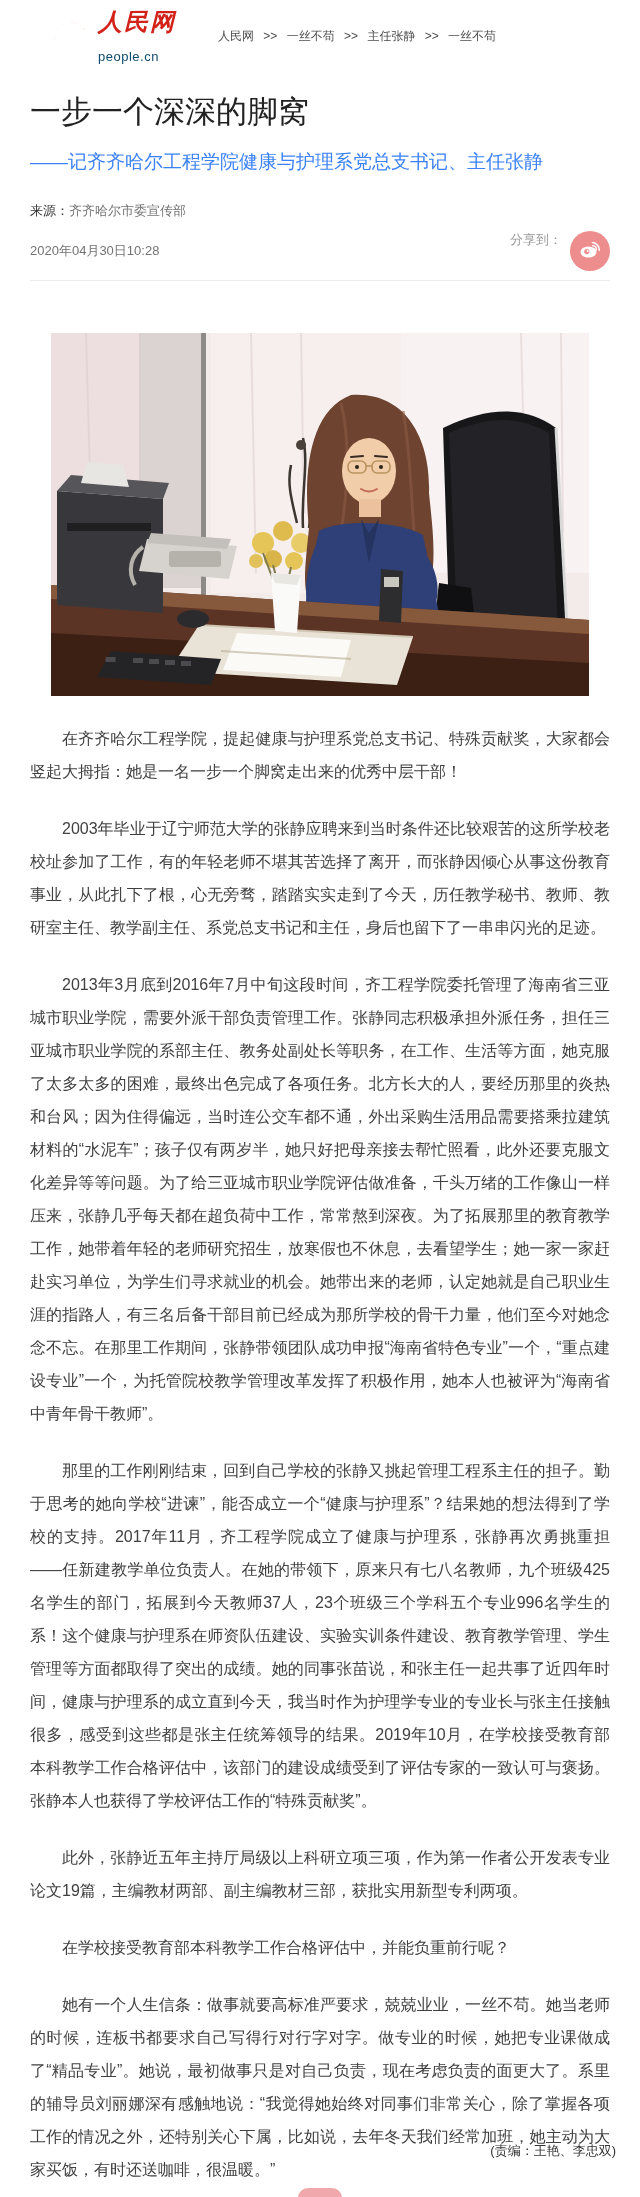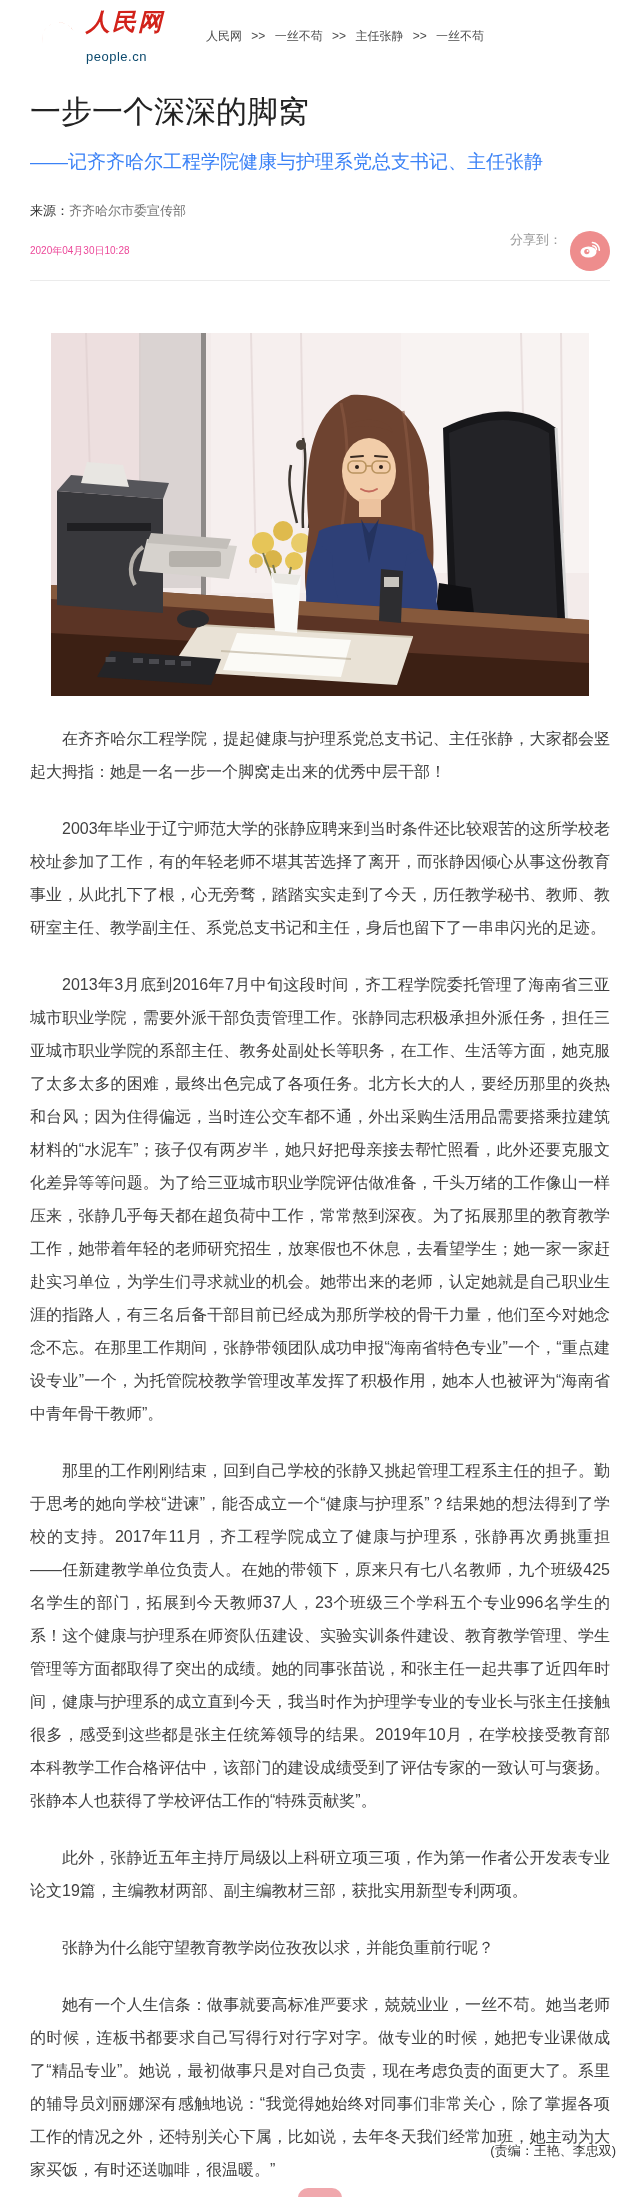--- a/index.html
+++ b/index.html
@@ -5,38 +5,38 @@
   * { margin: 0; padding: 0; box-sizing: border-box; }
   html, body { background: #ffffff; }
   body {
     width: 640px; height: 2197px; overflow: hidden; position: relative;
     font-family: "Liberation Sans", "DejaVu Sans", sans-serif;
     color: #404040;
   }
   .page { width: 640px; height: 2197px; position: relative; background: #fff; }
 
   
-  .header { display: flex; align-items: flex-start; padding: 10px 0 0 36px; height: 58px; }
+  .header { display: flex; align-items: flex-start; padding: 10px 0 0 48px; height: 58px; }
   .logo { display: flex; align-items: center; text-decoration: none; cursor: pointer; }
   .logo-mark { width: 44px; height: 44px; margin-right: 6px; }
   .logo-text { display: flex; flex-direction: column; line-height: 1; }
   .logo-cn { color: #d2221a; font-size: 24px; font-weight: bold; letter-spacing: 2px; font-style: italic; }
   .logo-en { color: #0c4a6e; font-size: 13px; font-weight: normal; margin-top: 16px; letter-spacing: .5px; }
   .breadcrumb { margin: 18px 0 0 42px; font-size: 12px; color: #4d4d4d; white-space: nowrap; }
   .breadcrumb .crumb { color: #4d4d4d; text-decoration: none; cursor: pointer; }
   .breadcrumb .sep { color: #4d4d4d; margin: 0 6px; }
 
   
   .title { margin: 34px 30px 9px; font-size: 31px; line-height: 1.3; font-weight: normal; color: #222; }
   .subtitle { margin: 16px 30px 0; font-size: 19px; line-height: 1.45; font-weight: normal; color: #3b82f6; }
   .source-row { margin: 26px 30px 0; font-size: 13px; color: #333; }
   .source-name { color: #737373; }
 
   .meta-row { margin: 8px 30px 0; height: 46px; display: flex; align-items: center; justify-content: space-between; }
-  .date { font-size: 10px; color: #ec4899; }
+  .date { font-size: 13px; color: #737373; }
   .share { display: flex; }
   .share-label { font-size: 13px; color: #999; margin-right: 8px; }
   .share-weibo {
     width: 40px; height: 40px; border-radius: 50%;
     background: #ee8d8d; display: flex; align-items: center; justify-content: center;
     cursor: pointer; border: none;
   }
   .divider { border: none; border-top: 1px solid #ebebeb; margin: 6px 30px 0; }
 
   
@@ -223,26 +223,26 @@
         <rect x="114" y="327" width="10" height="5"></rect>
         <rect x="130" y="328" width="10" height="5"></rect>
       </g>
 
       <path d="M330 236 L352 238 L350 290 L328 288 Z" fill="#2d2d30"></path>
       <rect x="333" y="244" width="15" height="10" fill="#c9c6c0"></rect>
     </svg>
   </figure>
 
   <article class="article">
-    <p>在齐齐哈尔工程学院，提起健康与护理系党总支书记、主任张静，大家都会竖起大拇指：她是一名一步一个脚窝走出来的优秀中层干部！</p>
+    <p>在齐齐哈尔工程学院，提起健康与护理系党总支书记、特殊贡献奖，大家都会竖起大拇指：她是一名一步一个脚窝走出来的优秀中层干部！</p>
     <p>2003年毕业于辽宁师范大学的张静应聘来到当时条件还比较艰苦的这所学校老校址参加了工作，有的年轻老师不堪其苦选择了离开，而张静因倾心从事这份教育事业，从此扎下了根，心无旁骛，踏踏实实走到了今天，历任教学秘书、教师、教研室主任、教学副主任、系党总支书记和主任，身后也留下了一串串闪光的足迹。</p>
     <p>2013年3月底到2016年7月中旬这段时间，齐工程学院委托管理了海南省三亚城市职业学院，需要外派干部负责管理工作。张静同志积极承担外派任务，担任三亚城市职业学院的系部主任、教务处副处长等职务，在工作、生活等方面，她克服了太多太多的困难，最终出色完成了各项任务。北方长大的人，要经历那里的炎热和台风；因为住得偏远，当时连公交车都不通，外出采购生活用品需要搭乘拉建筑材料的“水泥车”；孩子仅有两岁半，她只好把母亲接去帮忙照看，此外还要克服文化差异等等问题。为了给三亚城市职业学院评估做准备，千头万绪的工作像山一样压来，张静几乎每天都在超负荷中工作，常常熬到深夜。为了拓展那里的教育教学工作，她带着年轻的老师研究招生，放寒假也不休息，去看望学生；她一家一家赶赴实习单位，为学生们寻求就业的机会。她带出来的老师，认定她就是自己职业生涯的指路人，有三名后备干部目前已经成为那所学校的骨干力量，他们至今对她念念不忘。在那里工作期间，张静带领团队成功申报“海南省特色专业”一个，“重点建设专业”一个，为托管院校教学管理改革发挥了积极作用，她本人也被评为“海南省中青年骨干教师”。</p>
     <p>那里的工作刚刚结束，回到自己学校的张静又挑起管理工程系主任的担子。勤于思考的她向学校“进谏”，能否成立一个“健康与护理系”？结果她的想法得到了学校的支持。2017年11月，齐工程学院成立了健康与护理系，张静再次勇挑重担——任新建教学单位负责人。在她的带领下，原来只有七八名教师，九个班级425名学生的部门，拓展到今天教师37人，23个班级三个学科五个专业996名学生的系！这个健康与护理系在师资队伍建设、实验实训条件建设、教育教学管理、学生管理等方面都取得了突出的成绩。她的同事张苗说，和张主任一起共事了近四年时间，健康与护理系的成立直到今天，我当时作为护理学专业的专业长与张主任接触很多，感受到这些都是张主任统筹领导的结果。2019年10月，在学校接受教育部本科教学工作合格评估中，该部门的建设成绩受到了评估专家的一致认可与褒扬。张静本人也获得了学校评估工作的“特殊贡献奖”。</p>
     <p>此外，张静近五年主持厅局级以上科研立项三项，作为第一作者公开发表专业论文19篇，主编教材两部、副主编教材三部，获批实用新型专利两项。</p>
-    <p>张静为什么能守望教育教学岗位孜孜以求，并能负重前行呢？</p>
+    <p>在学校接受教育部本科教学工作合格评估中，并能负重前行呢？</p>
     <p>她有一个人生信条：做事就要高标准严要求，兢兢业业，一丝不苟。她当老师的时候，连板书都要求自己写得行对行字对字。做专业的时候，她把专业课做成了“精品专业”。她说，最初做事只是对自己负责，现在考虑负责的面更大了。系里的辅导员刘丽娜深有感触地说：“我觉得她始终对同事们非常关心，除了掌握各项工作的情况之外，还特别关心下属，比如说，去年冬天我们经常加班，她主动为大家买饭，有时还送咖啡，很温暖。”</p>
 
   </article>
 
   <div class="editor-note">(责编：王艳、李忠双)</div>
 
   <div class="bottom-blob"></div>
 </div>
 
 </body></html>

